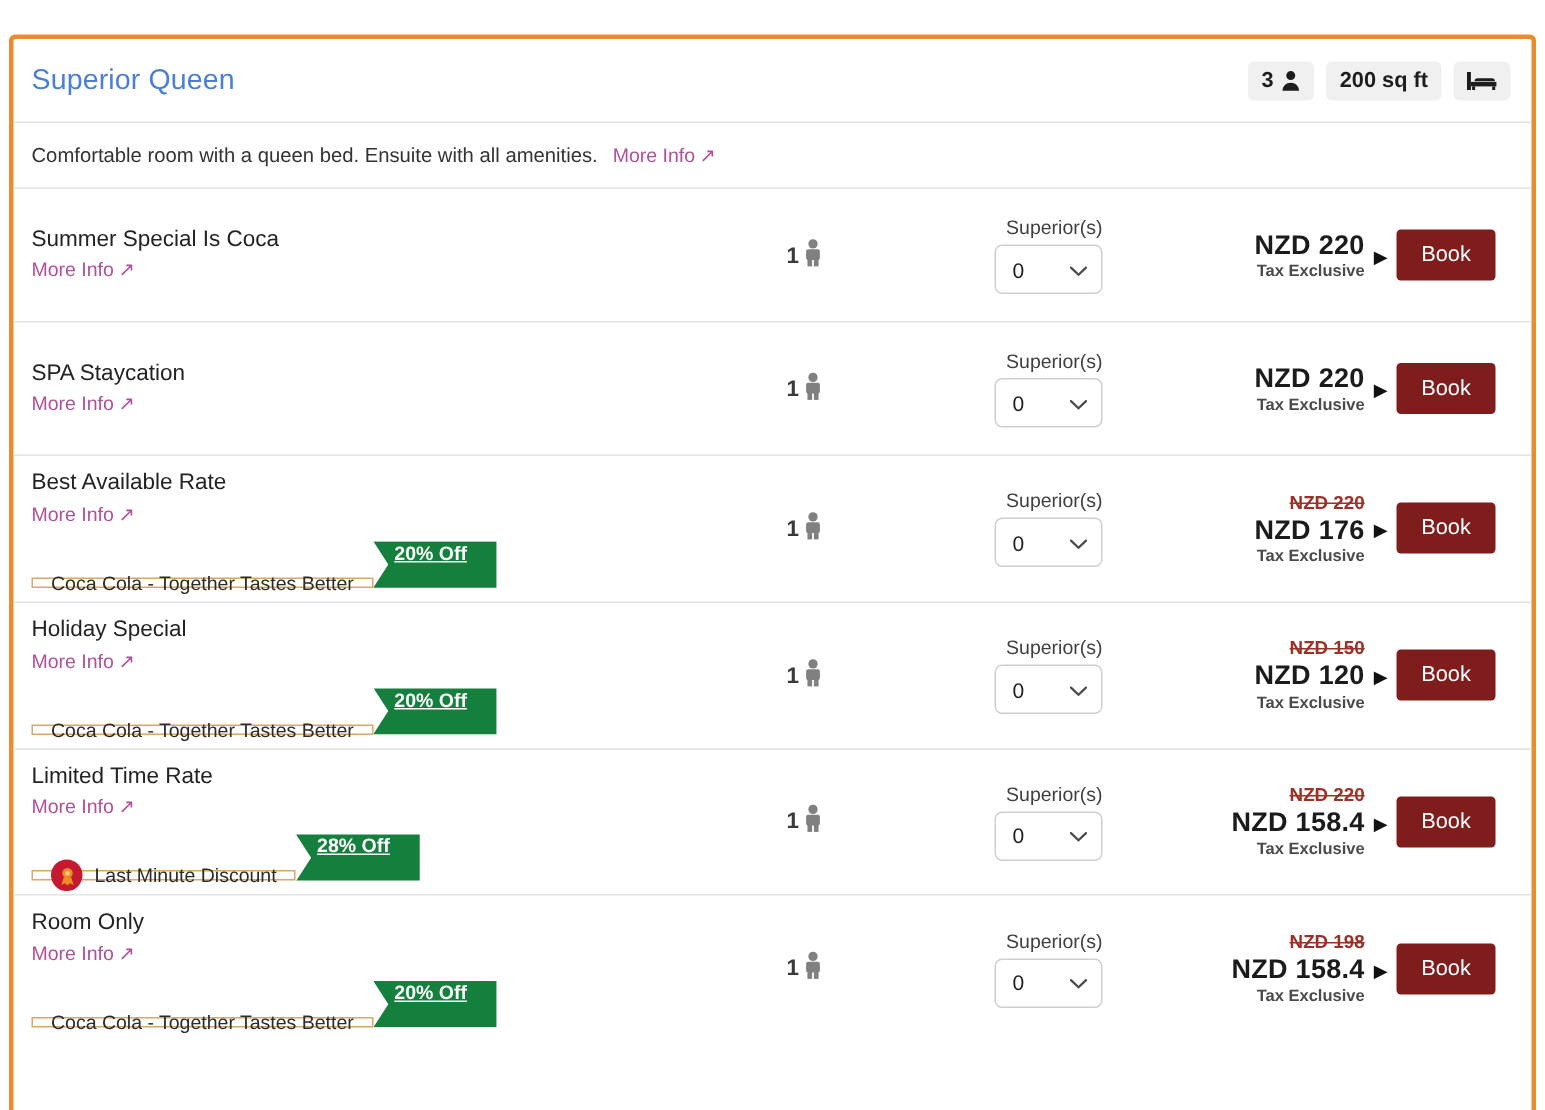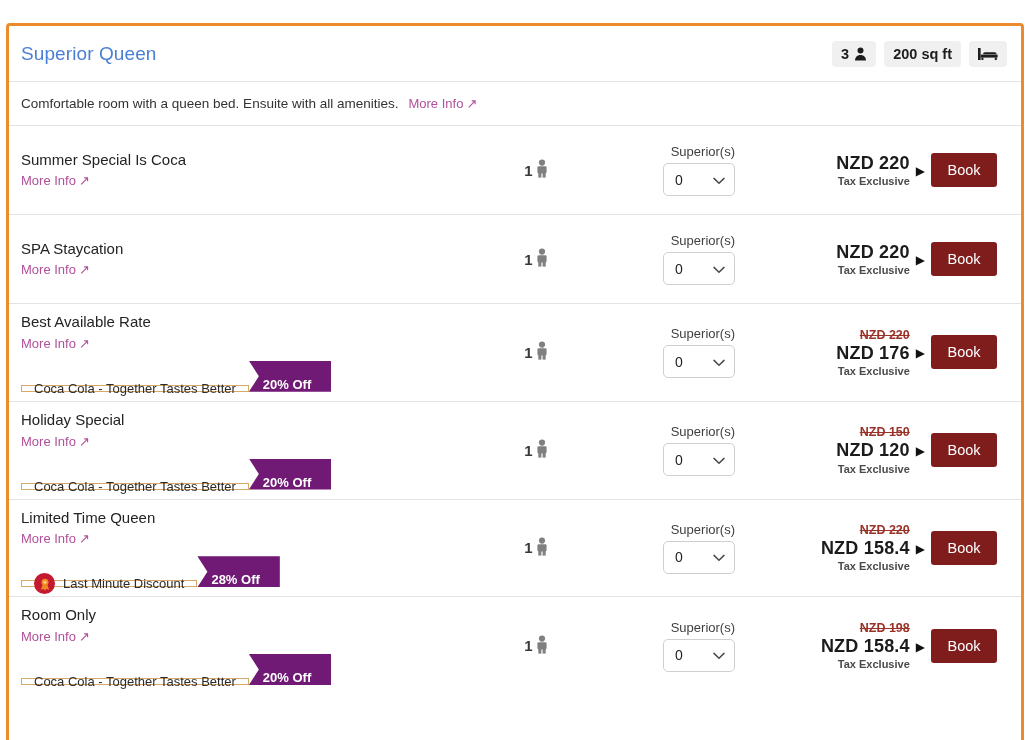--- a/index.html
+++ b/index.html
@@ -110,32 +110,33 @@
     margin-top: 24px;
   }
   .promo-icon {
     width: 21px; height: 21px;
     border-radius: 50%;
     background: #c4192e;
     display: flex; align-items: center; justify-content: center;
     flex: 0 0 21px;
   }
   .promo-ribbon {
-    background: #701a75;
+    background: #15803d;
     color: #ffffff;
     font-size: 13px;
     font-weight: 700;
     display: flex;
-    align-items: flex-end;
+    align-items: flex-start;
     padding: 0 20px 0 14px;
     white-space: nowrap;
     -webkit-clip-path: polygon(0 0, 100% 0, 100% 100%, 0 100%, 10px 50%);
     clip-path: polygon(0 0, 100% 0, 100% 100%, 0 100%, 10px 50%);
     margin-left: 0;
     position: relative;
+    text-decoration: underline;
   }
 
   .col-occ {
     width: 96px; flex: 0 0 96px;
     display: flex; align-items: center; justify-content: center;
     gap: 1px;
     font-size: 15px;
     font-weight: 600;
     color: #3a3a3a;
   }
@@ -409,21 +410,21 @@
             <div class="price-old">NZD 150</div>
             <div class="price-now">NZD 120</div>
             <div class="price-tax">Tax Exclusive</div>
           </div>
           <span class="price-caret">▶</span>
           <button class="book-btn">Book</button>
         </div>
       </div>
       <div class="rate-row">
         <div class="col-name">
-          <div class="rate-name">Limited Time Queen</div>
+          <div class="rate-name">Limited Time Rate</div>
           <div class="rate-name-sub"><span class="more-info">
               <span>More Info</span>
               <span class="arrow-ne">↗</span>
             </span></div>
           <div class="promo-wrap">
             <div class="promo-box">
               <span class="promo-icon">
                 <svg width="14" height="14" viewBox="0 0 14 14">
                   <circle cx="7" cy="5.2" r="3.5" fill="#f08a22"></circle>
                   <circle cx="7" cy="5.2" r="1.5" fill="#fbcf8a"></circle>

